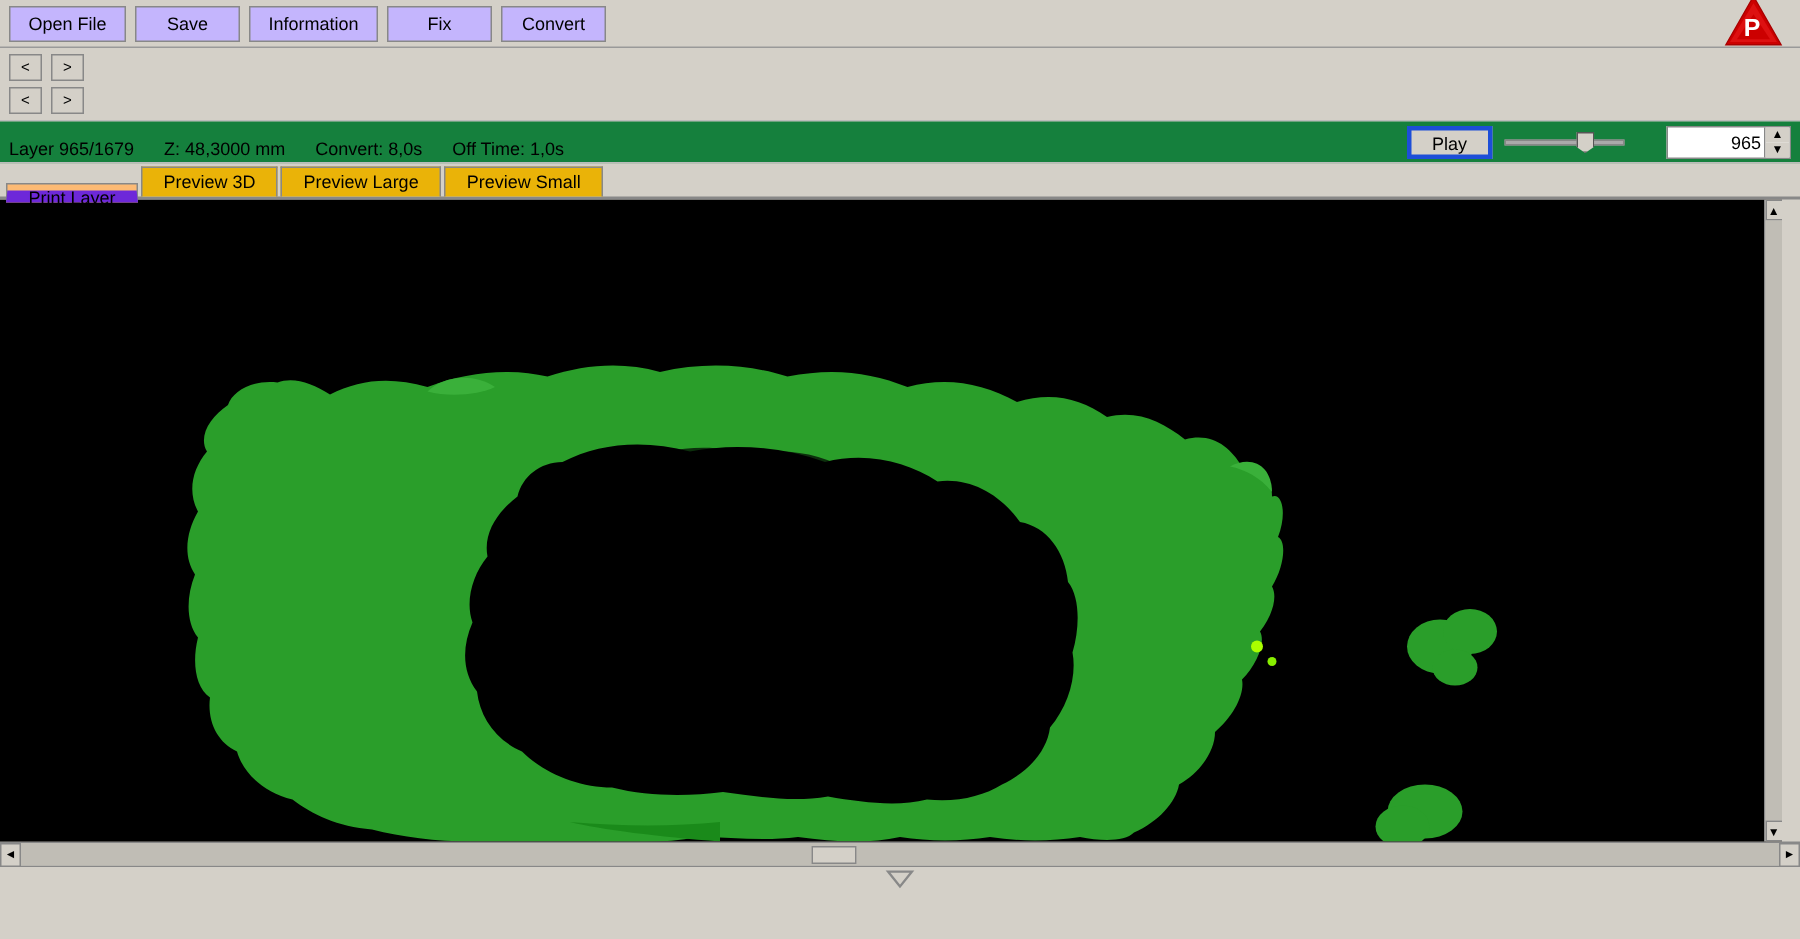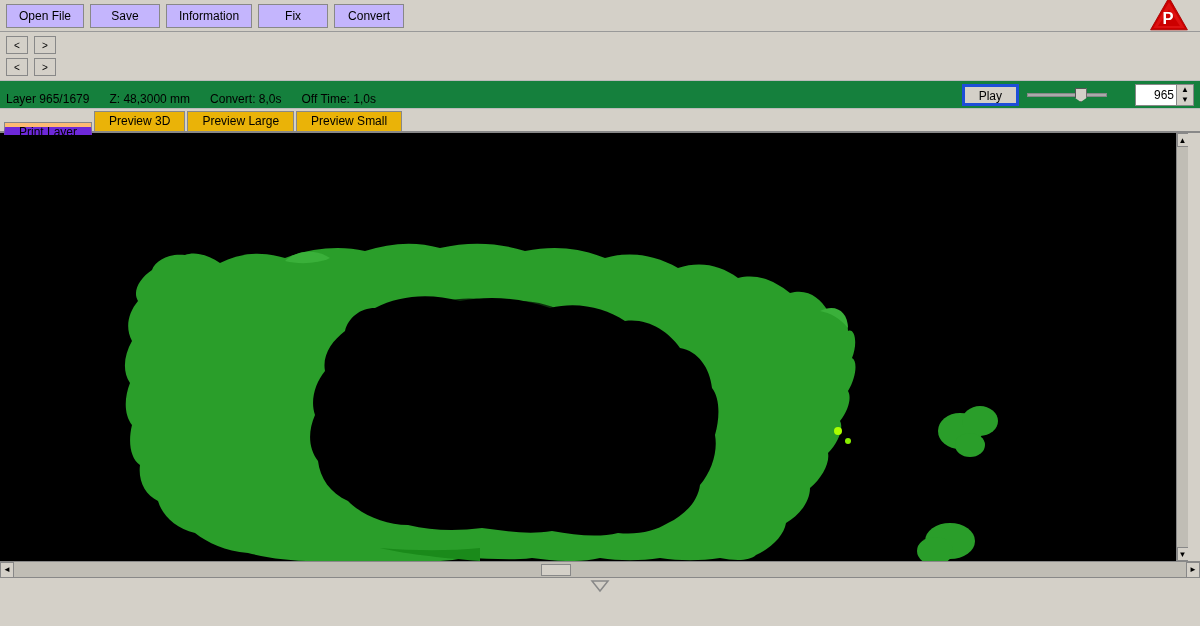--- a/index.html
+++ b/index.html
@@ -116,21 +116,21 @@
       clip-path: polygon(0 0, 100% 0, 100% 70%, 50% 100%, 0 70%);
     }
     #layer-input-container {
       display: flex;
       align-items: center;
       border: 1px solid #888;
       background: #fff;
       height: 22px;
     }
     #layer-input {
-      width: 40px;
+      width: 64px;
       border: none;
       font-size: 12px;
       text-align: right;
       padding: 1px 2px;
       outline: none;
     }
     #layer-spin {
       display: flex;
       flex-direction: column;
       border-left: 1px solid #888;

